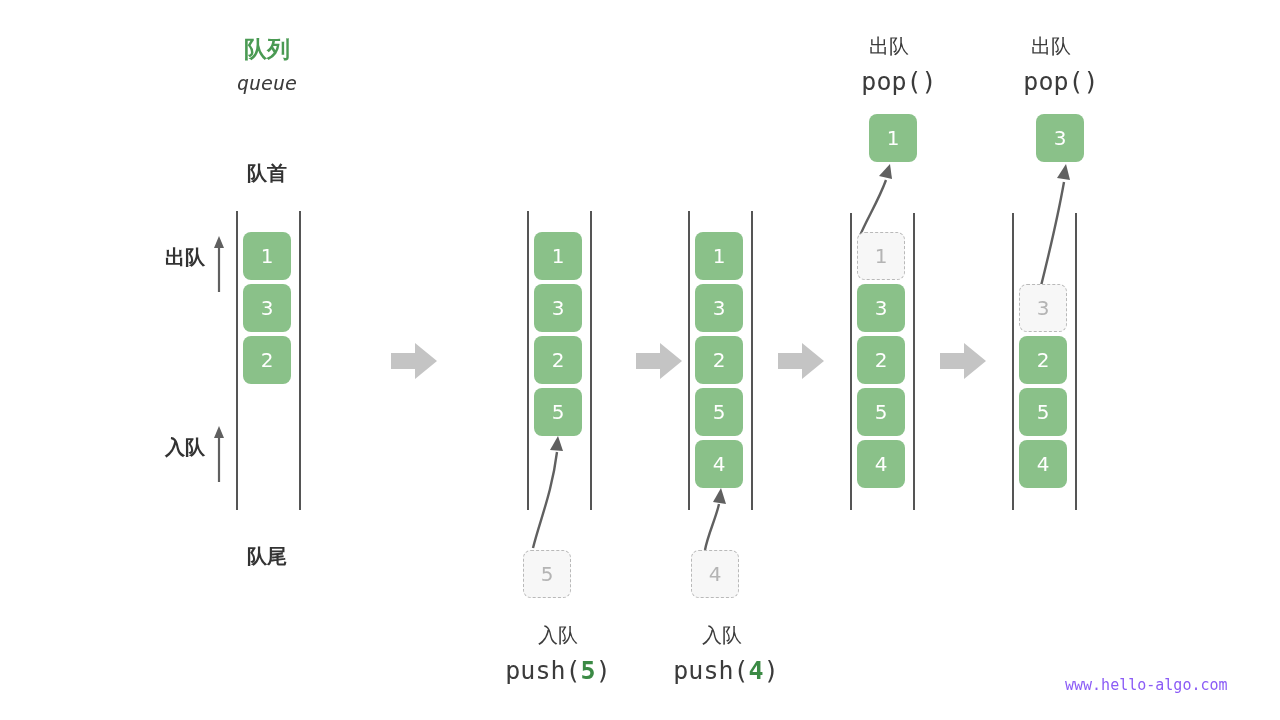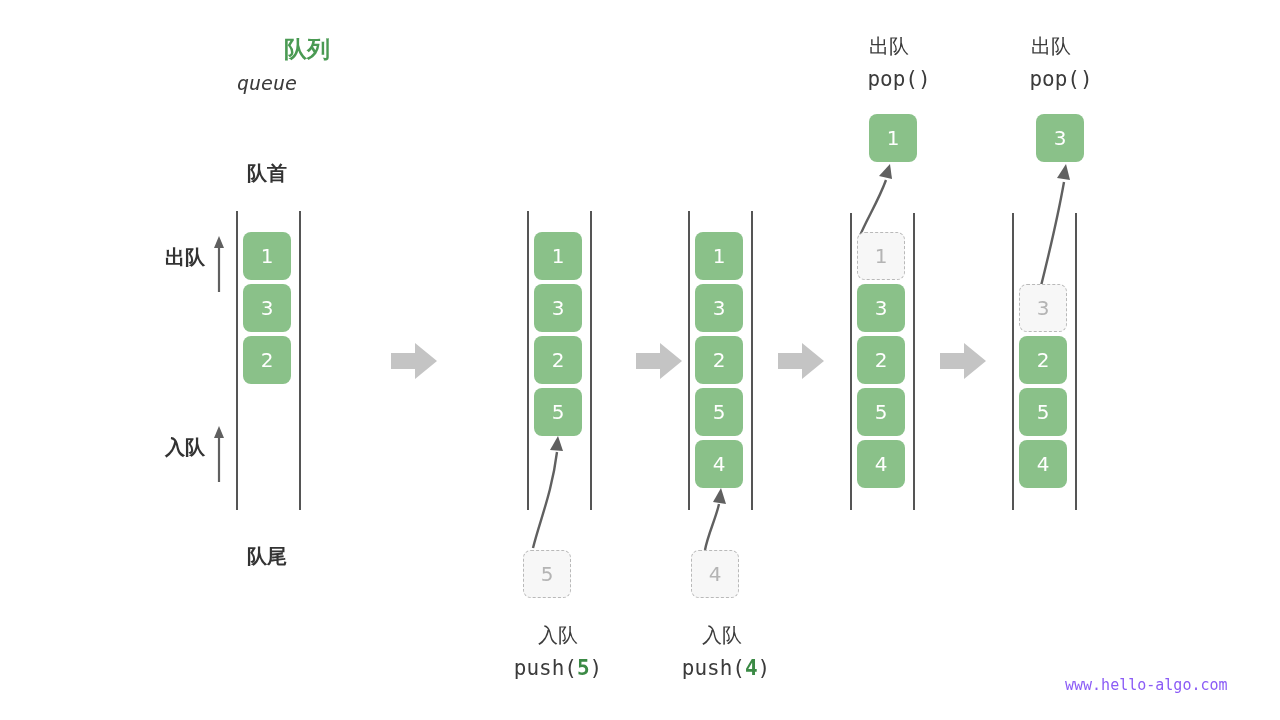--- a/index.html
+++ b/index.html
@@ -53,21 +53,21 @@
     position: absolute;
     font-size: 20px;
     color: #3b3b3b;
     white-space: nowrap;
     text-align: center;
     transform: translateX(-50%);
   }
   .op-label-code {
     position: absolute;
     font-family: "DejaVu Sans Mono", monospace;
-    font-size: 21px;
+    font-size: 25px;
     color: #3b3b3b;
     white-space: nowrap;
     text-align: center;
     transform: translateX(-50%);
   }
   .arg {
     color: #3b8a45;
     font-weight: bold;
   }
   .dir-label {
@@ -126,21 +126,21 @@
     font-size: 15px;
     color: #8b5cf6;
     white-space: nowrap;
   }
 </style>
 </head>
 <body>
 
 <div class="stage">
 
-  <div class="title-cn" style="left:267px; top:34px;margin-left:40px;">队列</div>
+  <div class="title-cn" style="left:267px; top:34px;">队列</div>
   <div class="title-en" style="left:267px; top:71px;font-style:italic;">queue</div>
   <div class="side-label" style="left:267px; top:160px;">队首</div>
   <div class="side-label" style="left:267px; top:543px;">队尾</div>
 
   <div class="dir-label" style="left:205px; top:244px;">出队</div>
   <svg class="thin-arrow" style="left:211px; top:236px;" width="16" height="56">
     <line x1="8" y1="56" x2="8" y2="10" stroke="#606060" stroke-width="2.2"></line>
     <polygon points="8,0 3,12 13,12" fill="#606060"></polygon>
   </svg>
 

